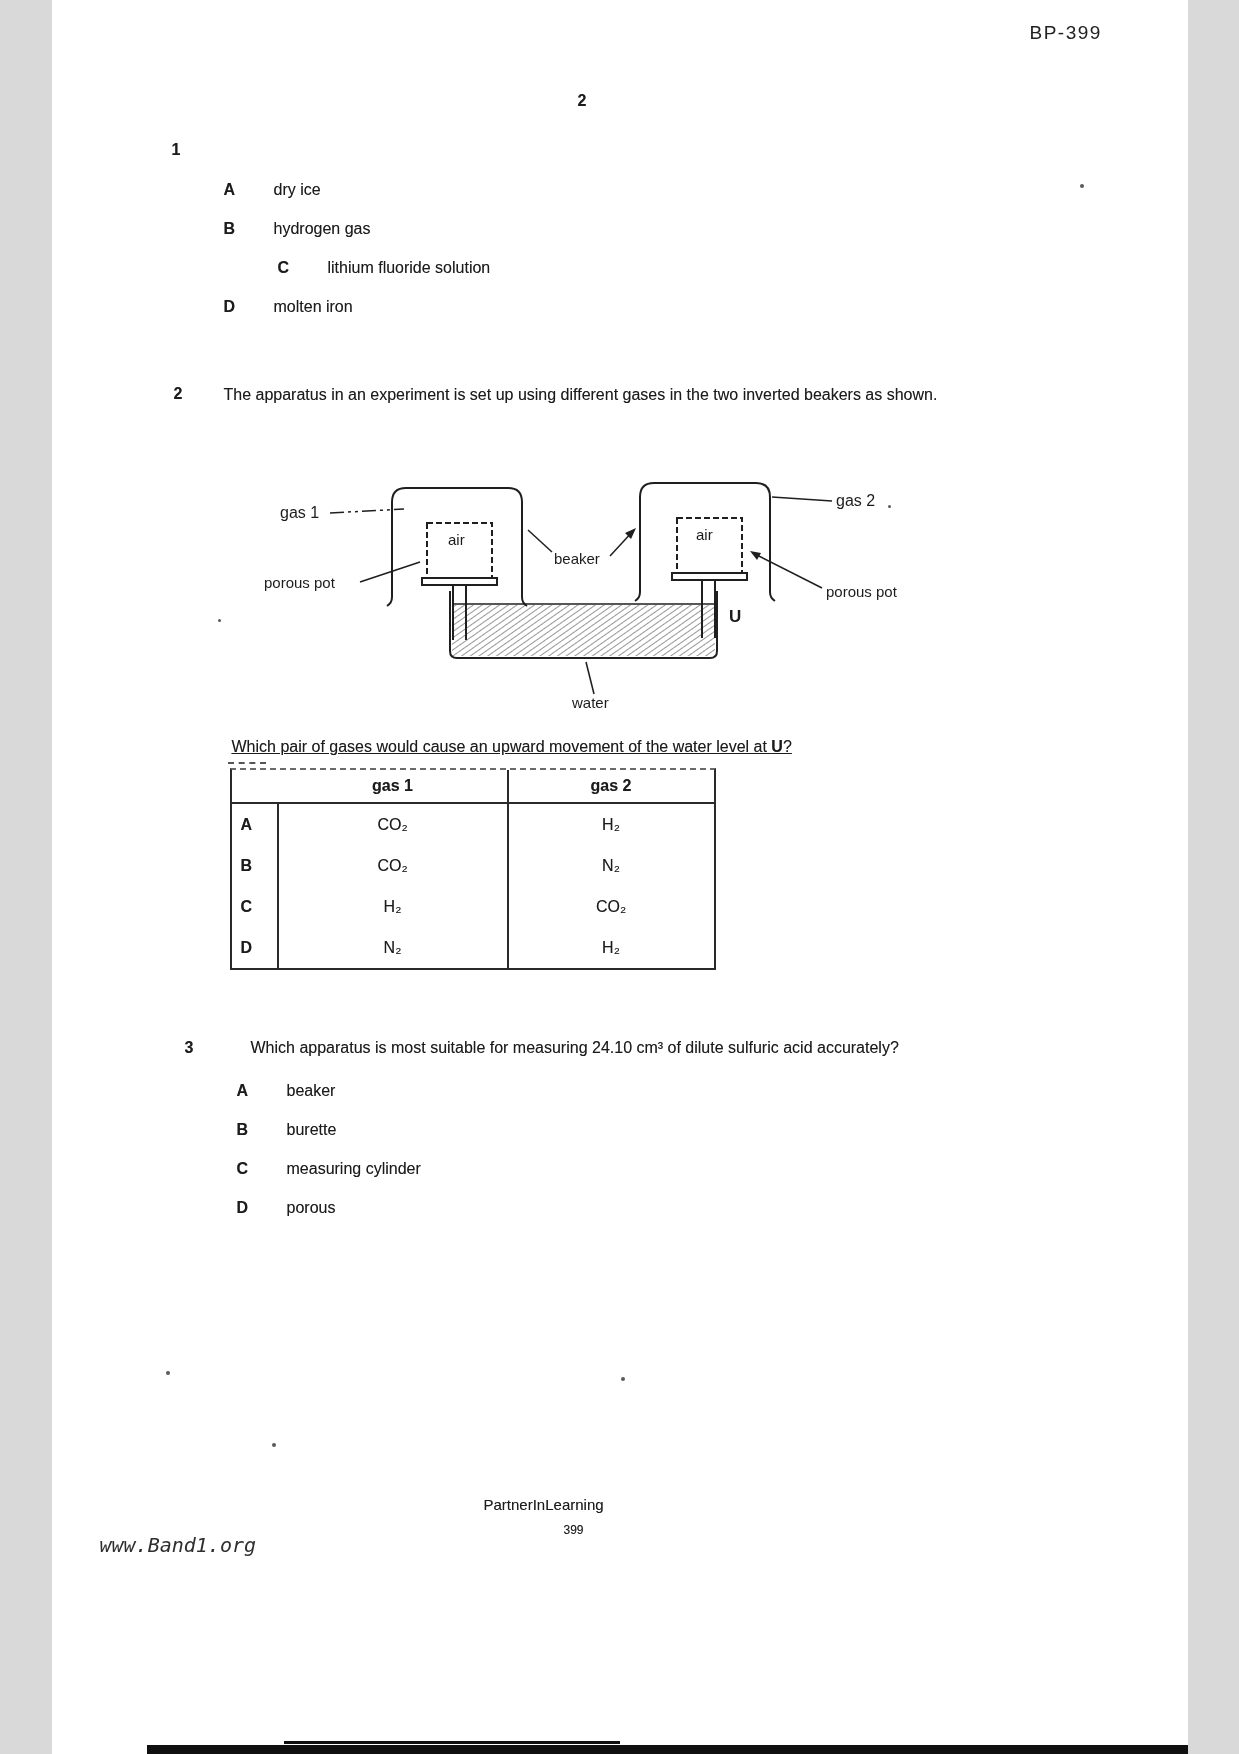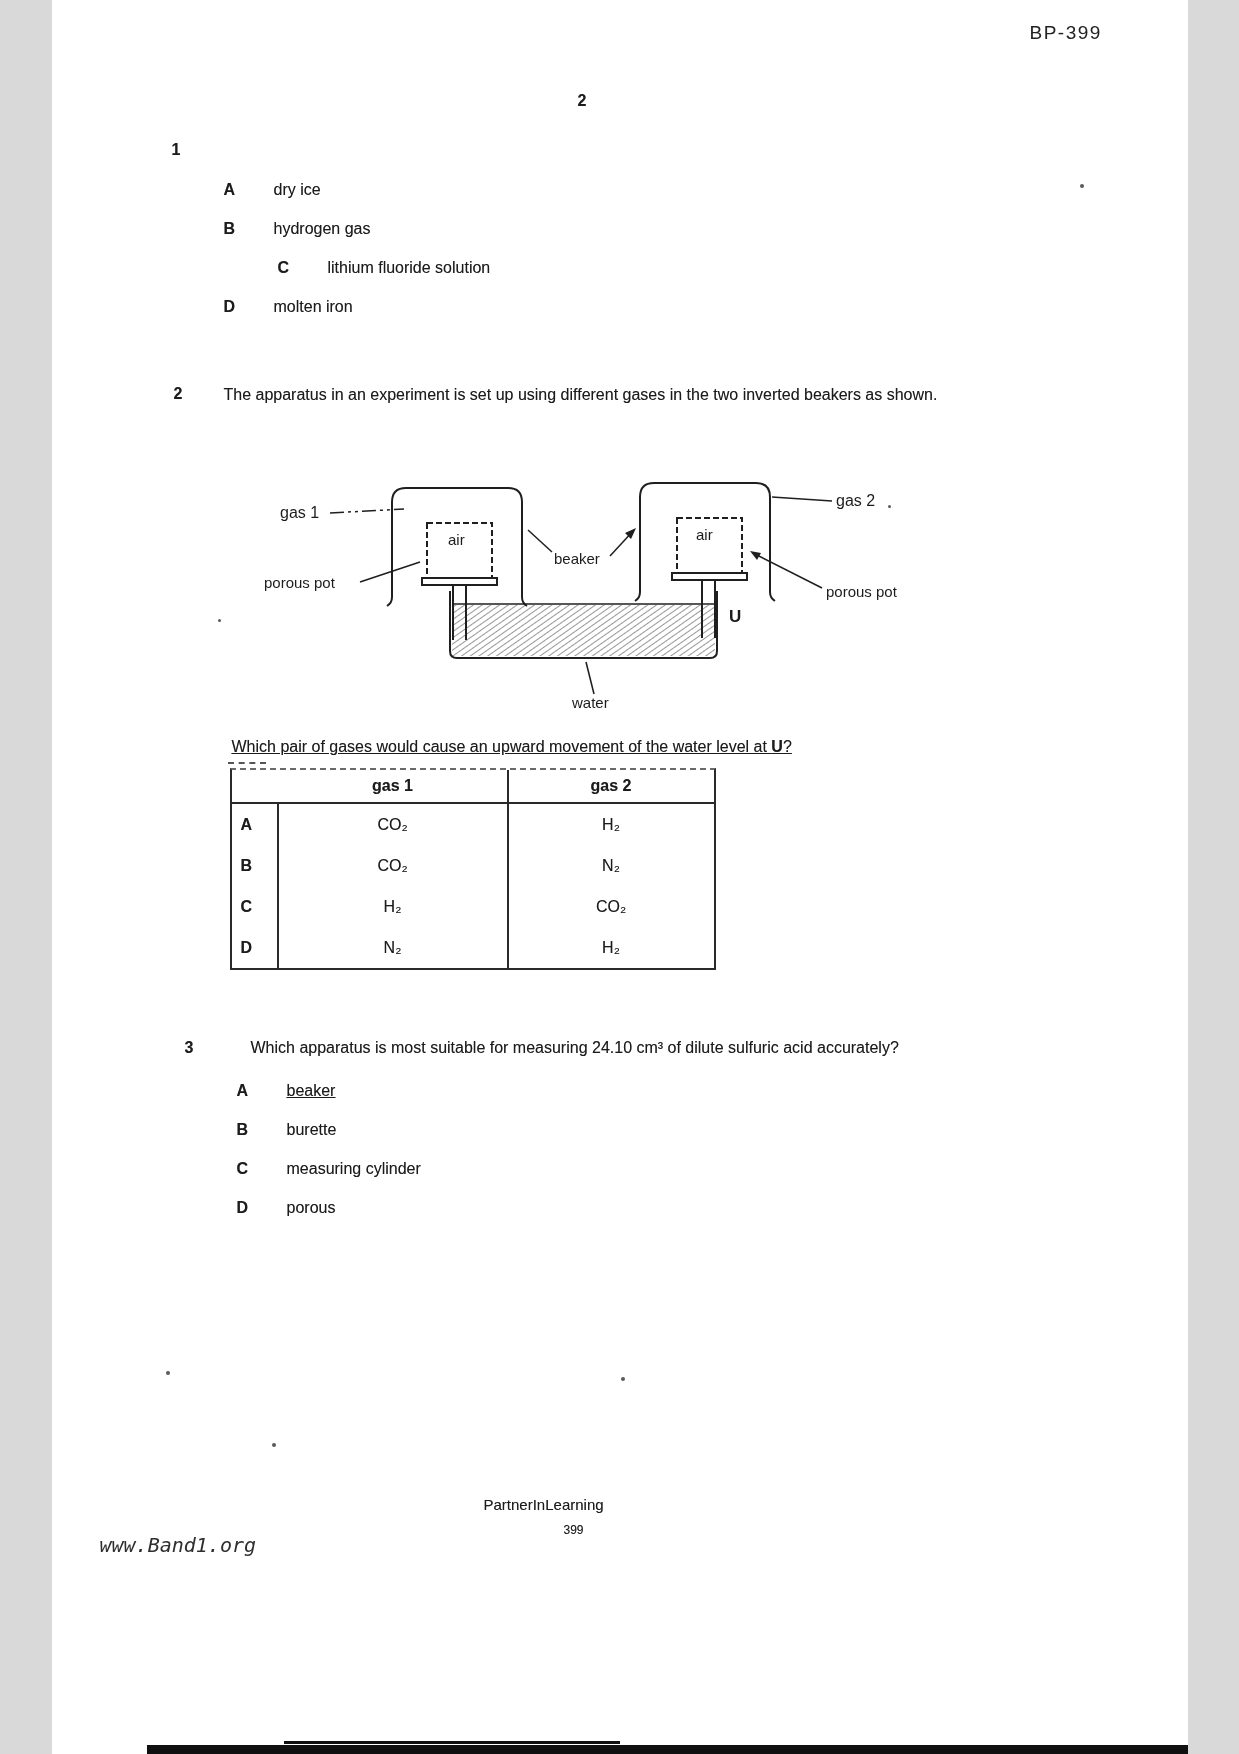--- a/index.html
+++ b/index.html
@@ -147,21 +147,21 @@
     <div class="t-row">
       <div class="cell letter">D</div>
       <div class="cell mid">N₂</div>
       <div class="cell">H₂</div>
     </div>
   </div>
 
   <div class="abs txt bold" style="left:133px; top:1037px;">3</div>
   <div class="abs txt" style="left:183px; top:1037px;margin-left:16px;">Which apparatus is most suitable for measuring 24.10 cm³ of dilute sulfuric acid accurately?</div>
 
-  <div class="abs txt" style="left:185px; top:1080px;text-decoration:underline;">
+  <div class="abs txt" style="left:185px; top:1080px;">
     <span class="opt-letter">A</span><span>beaker</span>
   </div>
   <div class="abs txt" style="left:185px; top:1119px;">
     <span class="opt-letter">B</span><span>burette</span>
   </div>
   <div class="abs txt" style="left:185px; top:1158px;">
     <span class="opt-letter">C</span><span>measuring cylinder</span>
   </div>
   <div class="abs txt" style="left:185px; top:1197px;">
     <span class="opt-letter">D</span><span>porous</span>

